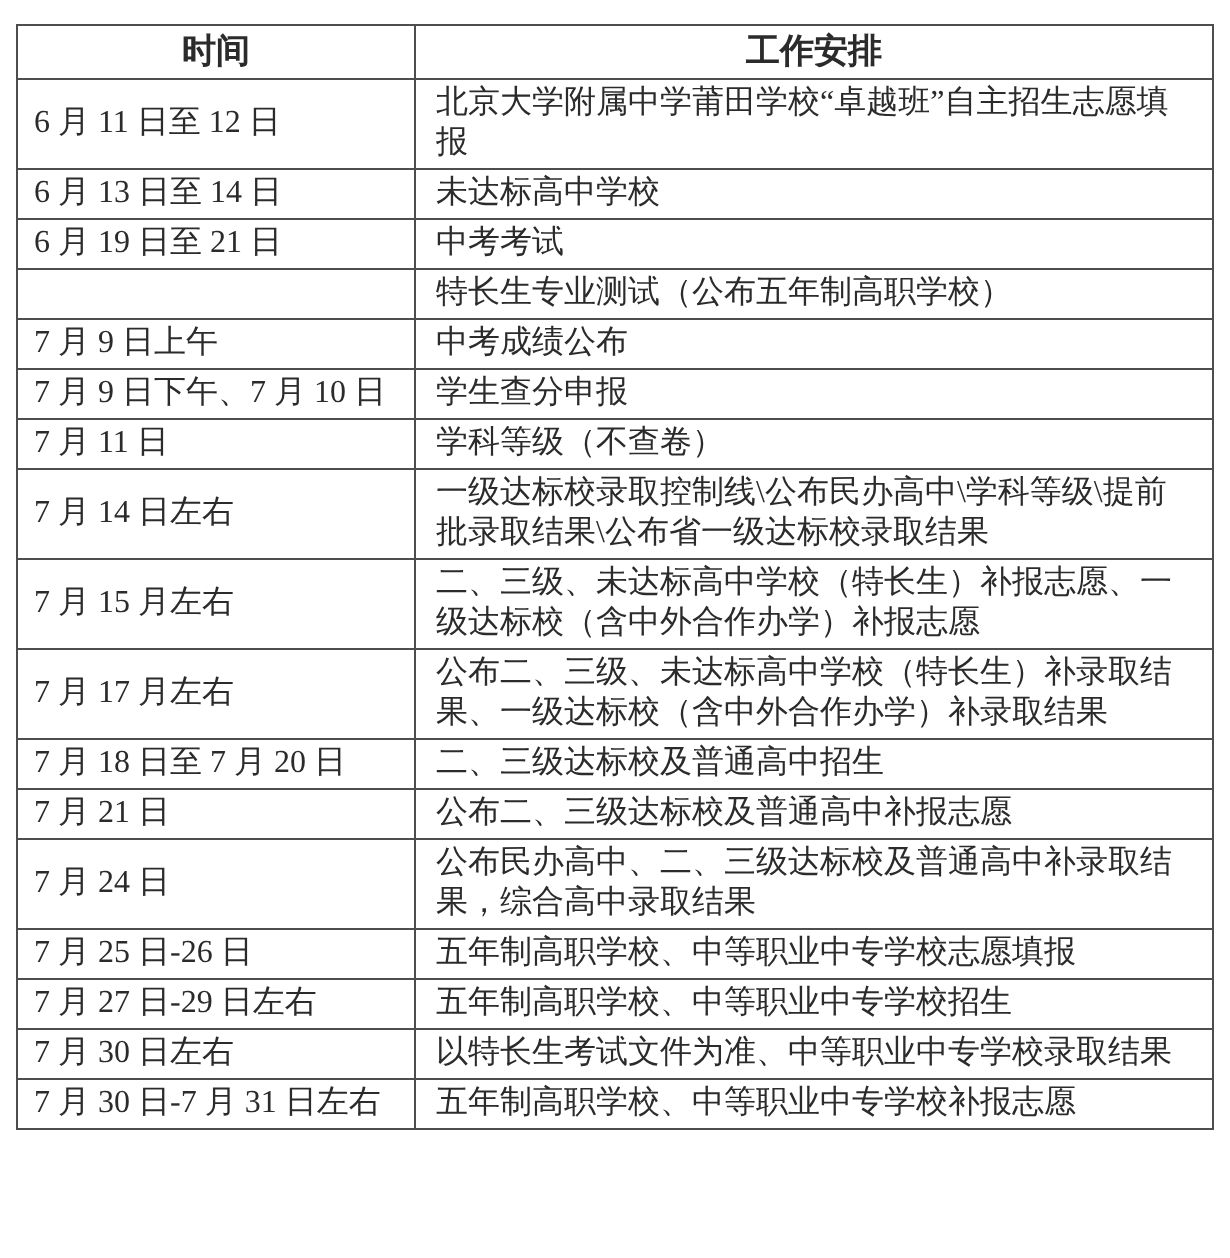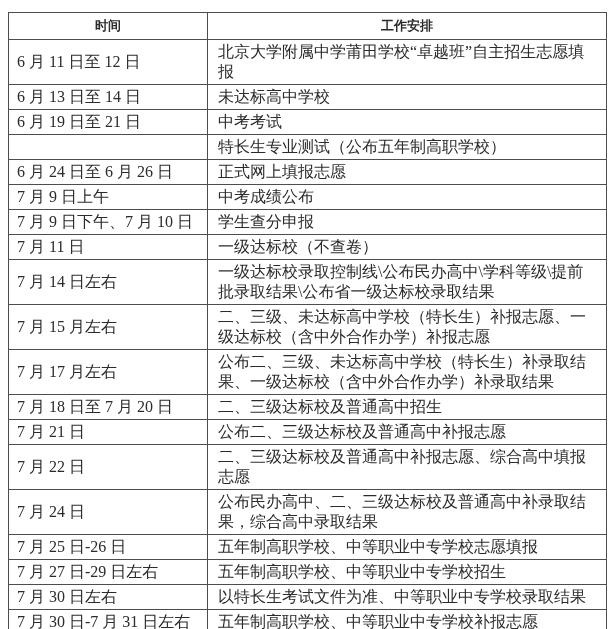--- a/index.html
+++ b/index.html
@@ -27,21 +27,21 @@
     border: 1px solid #4d4d4d;
     color: #2b2b2b;
     font-size: 16px;
     line-height: 20px;
     vertical-align: middle;
     word-break: break-all;
   }
   table.schedule th {
     font-weight: bold;
     text-align: center;
-    font-size: 13px;
+    font-size: 17px;
     padding: 3px 8px;
     height: 20px;
   }
   table.schedule td {
     text-align: left;
     padding: 2px 8px;
     height: 20px;
   }
   table.schedule td.task-cell {
     padding-left: 10px;
@@ -72,58 +72,50 @@
     </tr>
     <tr>
       <td class="time-cell">6 月 19 日至 21 日</td>
       <td class="task-cell">中考考试</td>
     </tr>
     <tr>
       <td class="time-cell"></td>
       <td class="task-cell">特长生专业测试（公布五年制高职学校）</td>
     </tr>
     <tr>
-      <td class="time-cell">6 月 24 日至 6 月 26 日</td>
-      <td class="task-cell">正式网上填报志愿</td>
-    </tr>
-    <tr>
       <td class="time-cell">7 月 9 日上午</td>
       <td class="task-cell">中考成绩公布</td>
     </tr>
     <tr>
       <td class="time-cell">7 月 9 日下午、7 月 10 日</td>
       <td class="task-cell">学生查分申报</td>
     </tr>
     <tr>
       <td class="time-cell">7 月 11 日</td>
-      <td class="task-cell">一级达标校（不查卷）</td>
+      <td class="task-cell">学科等级（不查卷）</td>
     </tr>
     <tr>
       <td class="time-cell">7 月 14 日左右</td>
       <td class="task-cell">一级达标校录取控制线\公布民办高中\学科等级\提前批录取结果\公布省一级达标校录取结果</td>
     </tr>
     <tr>
       <td class="time-cell">7 月 15 月左右</td>
       <td class="task-cell">二、三级、未达标高中学校（特长生）补报志愿、一级达标校（含中外合作办学）补报志愿</td>
     </tr>
     <tr>
       <td class="time-cell">7 月 17 月左右</td>
       <td class="task-cell">公布二、三级、未达标高中学校（特长生）补录取结果、一级达标校（含中外合作办学）补录取结果</td>
     </tr>
     <tr>
       <td class="time-cell">7 月 18 日至 7 月 20 日</td>
       <td class="task-cell">二、三级达标校及普通高中招生</td>
     </tr>
     <tr>
       <td class="time-cell">7 月 21 日</td>
       <td class="task-cell">公布二、三级达标校及普通高中补报志愿</td>
-    </tr>
-    <tr>
-      <td class="time-cell">7 月 22 日</td>
-      <td class="task-cell">二、三级达标校及普通高中补报志愿、综合高中填报志愿</td>
     </tr>
     <tr>
       <td class="time-cell">7 月 24 日</td>
       <td class="task-cell">公布民办高中、二、三级达标校及普通高中补录取结果，综合高中录取结果</td>
     </tr>
     <tr>
       <td class="time-cell">7 月 25 日-26 日</td>
       <td class="task-cell">五年制高职学校、中等职业中专学校志愿填报</td>
     </tr>
     <tr>

